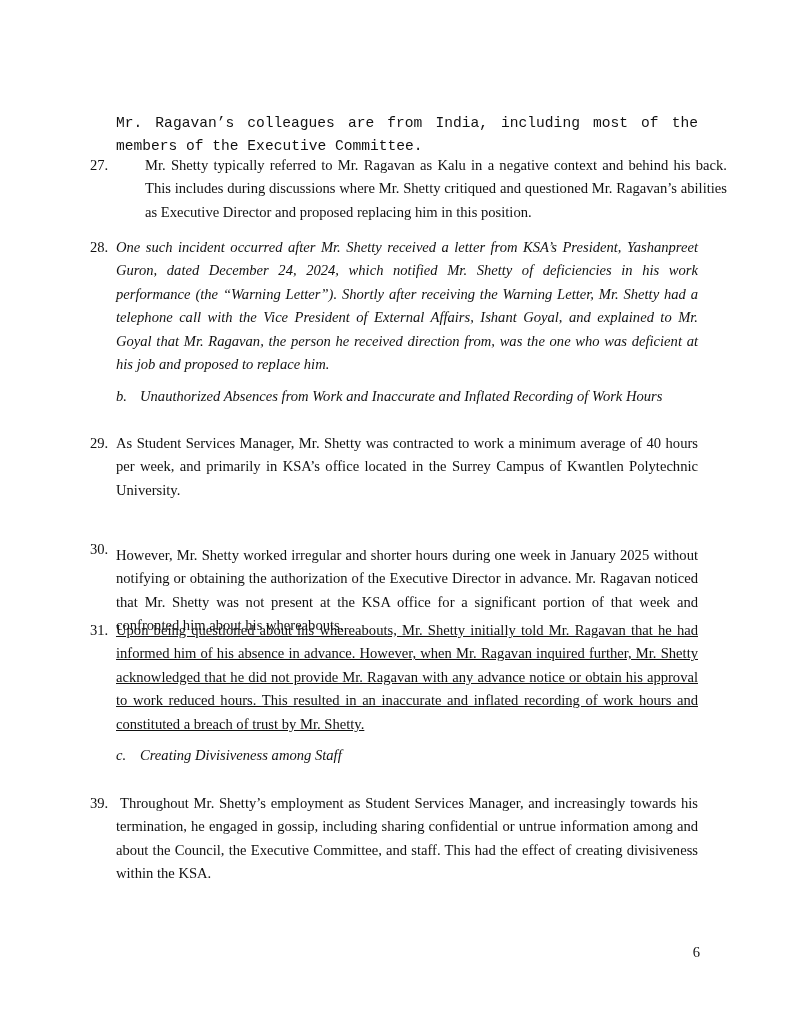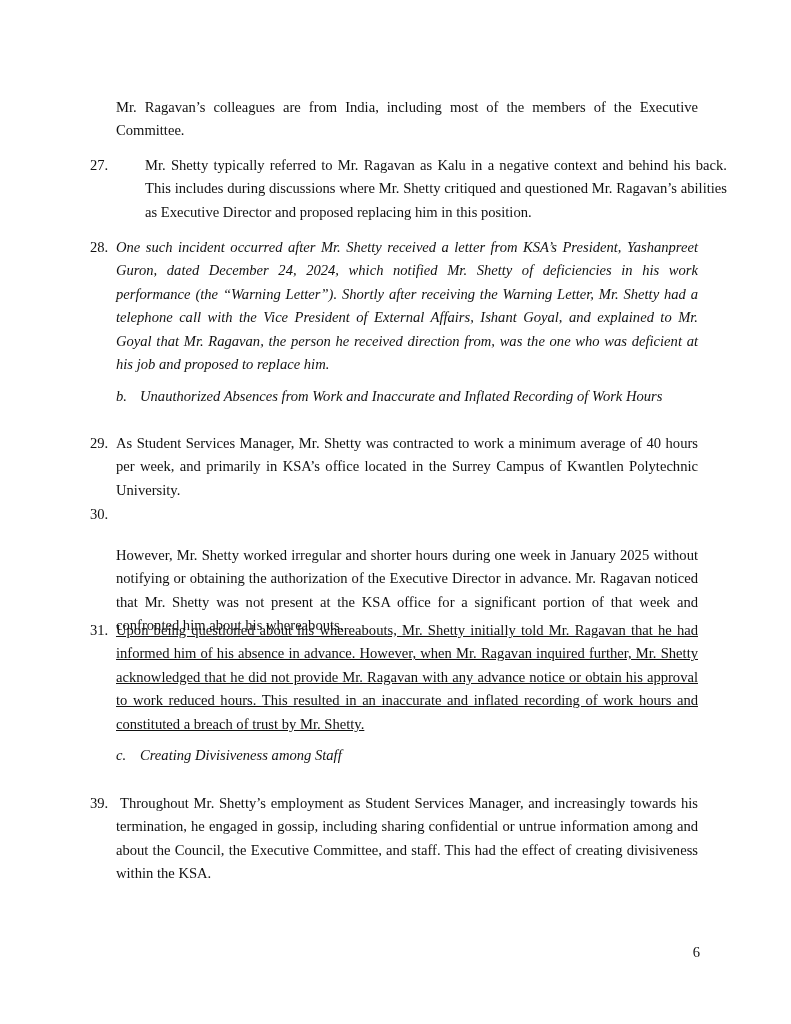--- a/index.html
+++ b/index.html
@@ -55,21 +55,21 @@
       width: 14px;
       text-align: right;
       line-height: 20px;
     }
   </style>
 </head>
 <body>
 
 <div class="page">
 
-  <div class="block" style="top: 96px;">
+  <div class="block" style="top: 112px; font-family: Liberation Mono, monospace;">
     <span>Mr. Ragavan’s colleagues are from India, including most of the members of the Executive Committee.</span>
   </div>
 
   <div class="num" style="top: 154px;">27.</div>
   <div class="block" style="top: 154px; margin-left: 29px;">
     <span>Mr. Shetty typically referred to Mr. Ragavan as Kalu in a negative context and behind his back. This includes during discussions where Mr. Shetty critiqued and questioned Mr. Ragavan’s abilities as Executive Director and proposed replacing him in this position.</span>
   </div>
 
   <div class="num" style="top: 236px;">28.</div>
   <div class="block" style="top: 236px; font-style: italic;">
@@ -78,21 +78,21 @@
 
   <div class="heading" style="top: 385px;">
     <span class="letter">b.</span><span>Unauthorized Absences from Work and Inaccurate and Inflated Recording of Work Hours</span>
   </div>
 
   <div class="num" style="top: 432px;">29.</div>
   <div class="block" style="top: 432px;">
     <span>As Student Services Manager, Mr. Shetty was contracted to work a minimum average of 40 hours per week, and primarily in KSA’s office located in the Surrey Campus of Kwantlen Polytechnic University.</span>
   </div>
 
-  <div class="num" style="top: 503px; font-family: Liberation Serif, serif;">30.</div>
+  <div class="num" style="top: 538px; font-family: Liberation Serif, serif;">30.</div>
   <div class="block" style="top: 544px;">
     <span>However, Mr. Shetty worked irregular and shorter hours during one week in January 2025 without notifying or obtaining the authorization of the Executive Director in advance. Mr. Ragavan noticed that Mr. Shetty was not present at the KSA office for a significant portion of that week and confronted him about his whereabouts.</span>
   </div>
 
   <div class="num" style="top: 619px;">31.</div>
   <div class="block" style="top: 619px; text-decoration: underline;">
     <span>Upon being questioned about his whereabouts, Mr. Shetty initially told Mr. Ragavan that he had informed him of his absence in advance. However, when Mr. Ragavan inquired further, Mr. Shetty acknowledged that he did not provide Mr. Ragavan with any advance notice or obtain his approval to work reduced hours. This resulted in an inaccurate and inflated recording of work hours and constituted a breach of trust by Mr. Shetty.</span>
   </div>
 
   <div class="heading" style="top: 744px;">

